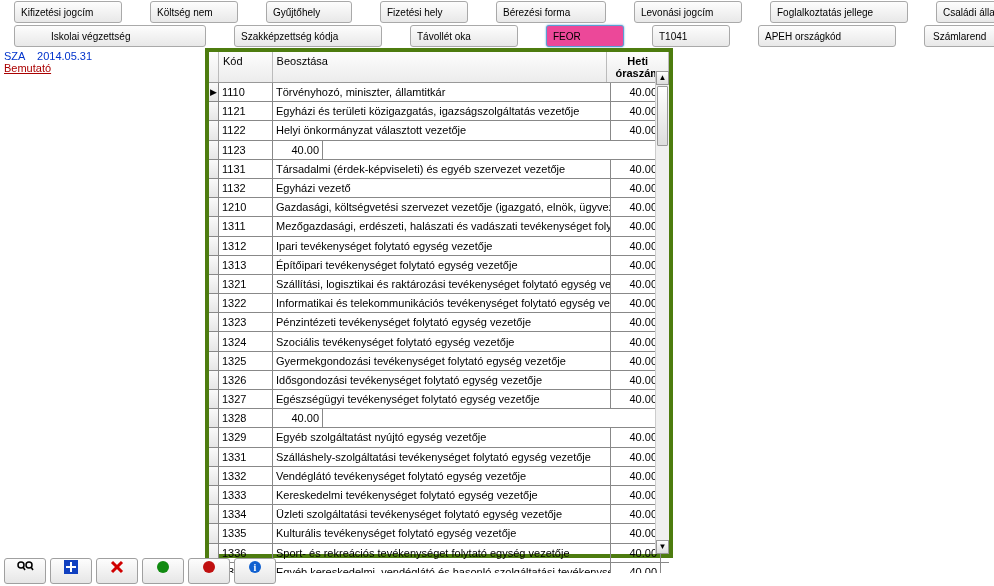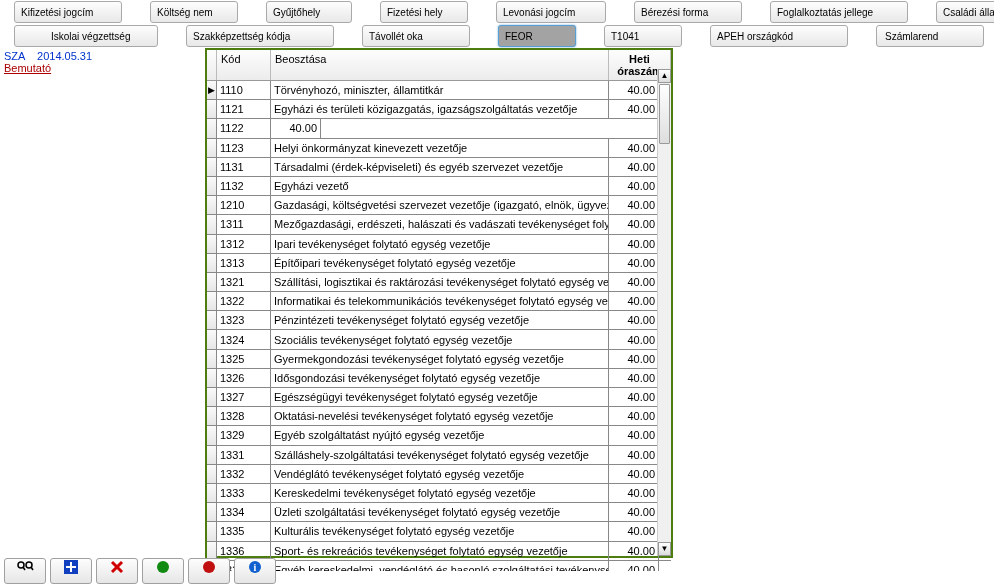--- a/index.html
+++ b/index.html
@@ -29,48 +29,48 @@
   }
   .row1 .btn:nth-child(1){width:108px;}
   .row1 .btn:nth-child(2){width:88px;}
   .row1 .btn:nth-child(3){width:86px;}
   .row1 .btn:nth-child(4){width:88px;}
   .row1 .btn:nth-child(5){width:110px;}
   .row1 .btn:nth-child(6){width:108px;}
   .row1 .btn:nth-child(7){width:138px;}
   .row1 .btn:nth-child(8){width:112px;}
   .row1 .btn:nth-child(9){width:128px;}
-  .row2 .btn:nth-child(1){width:144px;padding-left:36px;}
+  .row2 .btn:nth-child(1){width:192px;padding-left:36px;}
   .row2 .btn:nth-child(2){width:148px;}
   .row2 .btn:nth-child(3){width:108px;}
   .row2 .btn:nth-child(4){width:78px;}
   .row2 .btn:nth-child(5){width:78px;}
   .row2 .btn:nth-child(6){width:138px;}
   .row2 .btn:nth-child(7){width:108px;padding-left:8px;}
   .row2 .btn:nth-child(8){width:138px;}
   .tab-selected {
     border: 1px solid #5a9fd4;
-    background: #a3a3a3;
+    background: #ec4899;
     box-shadow: 0 0 2px #5a9fd4;
   }
   .main {
     display: flex;
     height: 510px;
   }
   .left {
     width: 205px;
     padding: 2px 4px;
     border-right: none;
   }
   .link { color: #0033cc; cursor: pointer; }
   .link-red { color: #aa0000; text-decoration: underline; }
   .gridwrap {
     width: 468px;
     position: relative;
-    border: 2px solid #4d7c0f;
+    border: 4px solid #4d7c0f;
     background: #fff;
   }
   .gridheader {
     display: flex;
     background: linear-gradient(to bottom, #fdfdfd, #ececec);
     border-bottom: 1px solid #999;
     font-size: 11px;
   }
   .gh { border-right: 1px solid #bbb; padding: 3px 4px; }
   .gh-marker { width: 10px; }
@@ -130,22 +130,22 @@
   svg { display:block; }
 </style>
 </head>
 <body>
 
 <div class="btnrow row1" id="row1">
     <div class="btn">Kifizetési jogcím</div>
     <div class="btn">Költség nem</div>
     <div class="btn">Gyűjtőhely</div>
     <div class="btn">Fizetési hely</div>
+    <div class="btn">Bérezési forma</div>
     <div class="btn">Levonási jogcím</div>
-    <div class="btn">Bérezési forma</div>
     <div class="btn">Foglalkoztatás jellege</div>
     <div class="btn">Családi állapot</div>
     <div class="btn">.Munkavisz. megsz</div>
   </div>
 <div class="btnrow row2" id="row2">
     <div class="btn">Iskolai végzettség</div>
     <div class="btn">Szakképzettség kódja</div>
     <div class="btn">Távollét oka</div>
     <div class="btn tab-selected">FEOR</div>
     <div class="btn">T1041</div>
@@ -177,26 +177,26 @@
         </div>
         <div class="gridrow">
           <div class="gc gc-marker"></div>
           <div class="gc gc-kod">1121</div>
           <div class="gc gc-beo">Egyházi és területi közigazgatás, igazságszolgáltatás vezetője</div>
           <div class="gc gc-ora">40.00</div>
         </div>
         <div class="gridrow">
           <div class="gc gc-marker"></div>
           <div class="gc gc-kod">1122</div>
+          <div class="gc gc-beo">Helyi önkormányzat választott vezetője</div>
           <div class="gc gc-ora">40.00</div>
         </div>
         <div class="gridrow">
           <div class="gc gc-marker"></div>
           <div class="gc gc-kod">1123</div>
-          <div class="gc gc-beo">Helyi önkormányzat kinevezett vezetője</div>
           <div class="gc gc-ora">40.00</div>
         </div>
         <div class="gridrow">
           <div class="gc gc-marker"></div>
           <div class="gc gc-kod">1131</div>
           <div class="gc gc-beo">Társadalmi (érdek-képviseleti) és egyéb szervezet vezetője</div>
           <div class="gc gc-ora">40.00</div>
         </div>
         <div class="gridrow">
           <div class="gc gc-marker"></div>
@@ -266,21 +266,20 @@
         </div>
         <div class="gridrow">
           <div class="gc gc-marker"></div>
           <div class="gc gc-kod">1327</div>
           <div class="gc gc-beo">Egészségügyi tevékenységet folytató egység vezetője</div>
           <div class="gc gc-ora">40.00</div>
         </div>
         <div class="gridrow">
           <div class="gc gc-marker"></div>
           <div class="gc gc-kod">1328</div>
-          <div class="gc gc-beo">Oktatási-nevelési tevékenységet folytató egység vezetője</div>
           <div class="gc gc-ora">40.00</div>
         </div>
         <div class="gridrow">
           <div class="gc gc-marker"></div>
           <div class="gc gc-kod">1329</div>
           <div class="gc gc-beo">Egyéb szolgáltatást nyújtó egység vezetője</div>
           <div class="gc gc-ora">40.00</div>
         </div>
         <div class="gridrow">
           <div class="gc gc-marker"></div>

